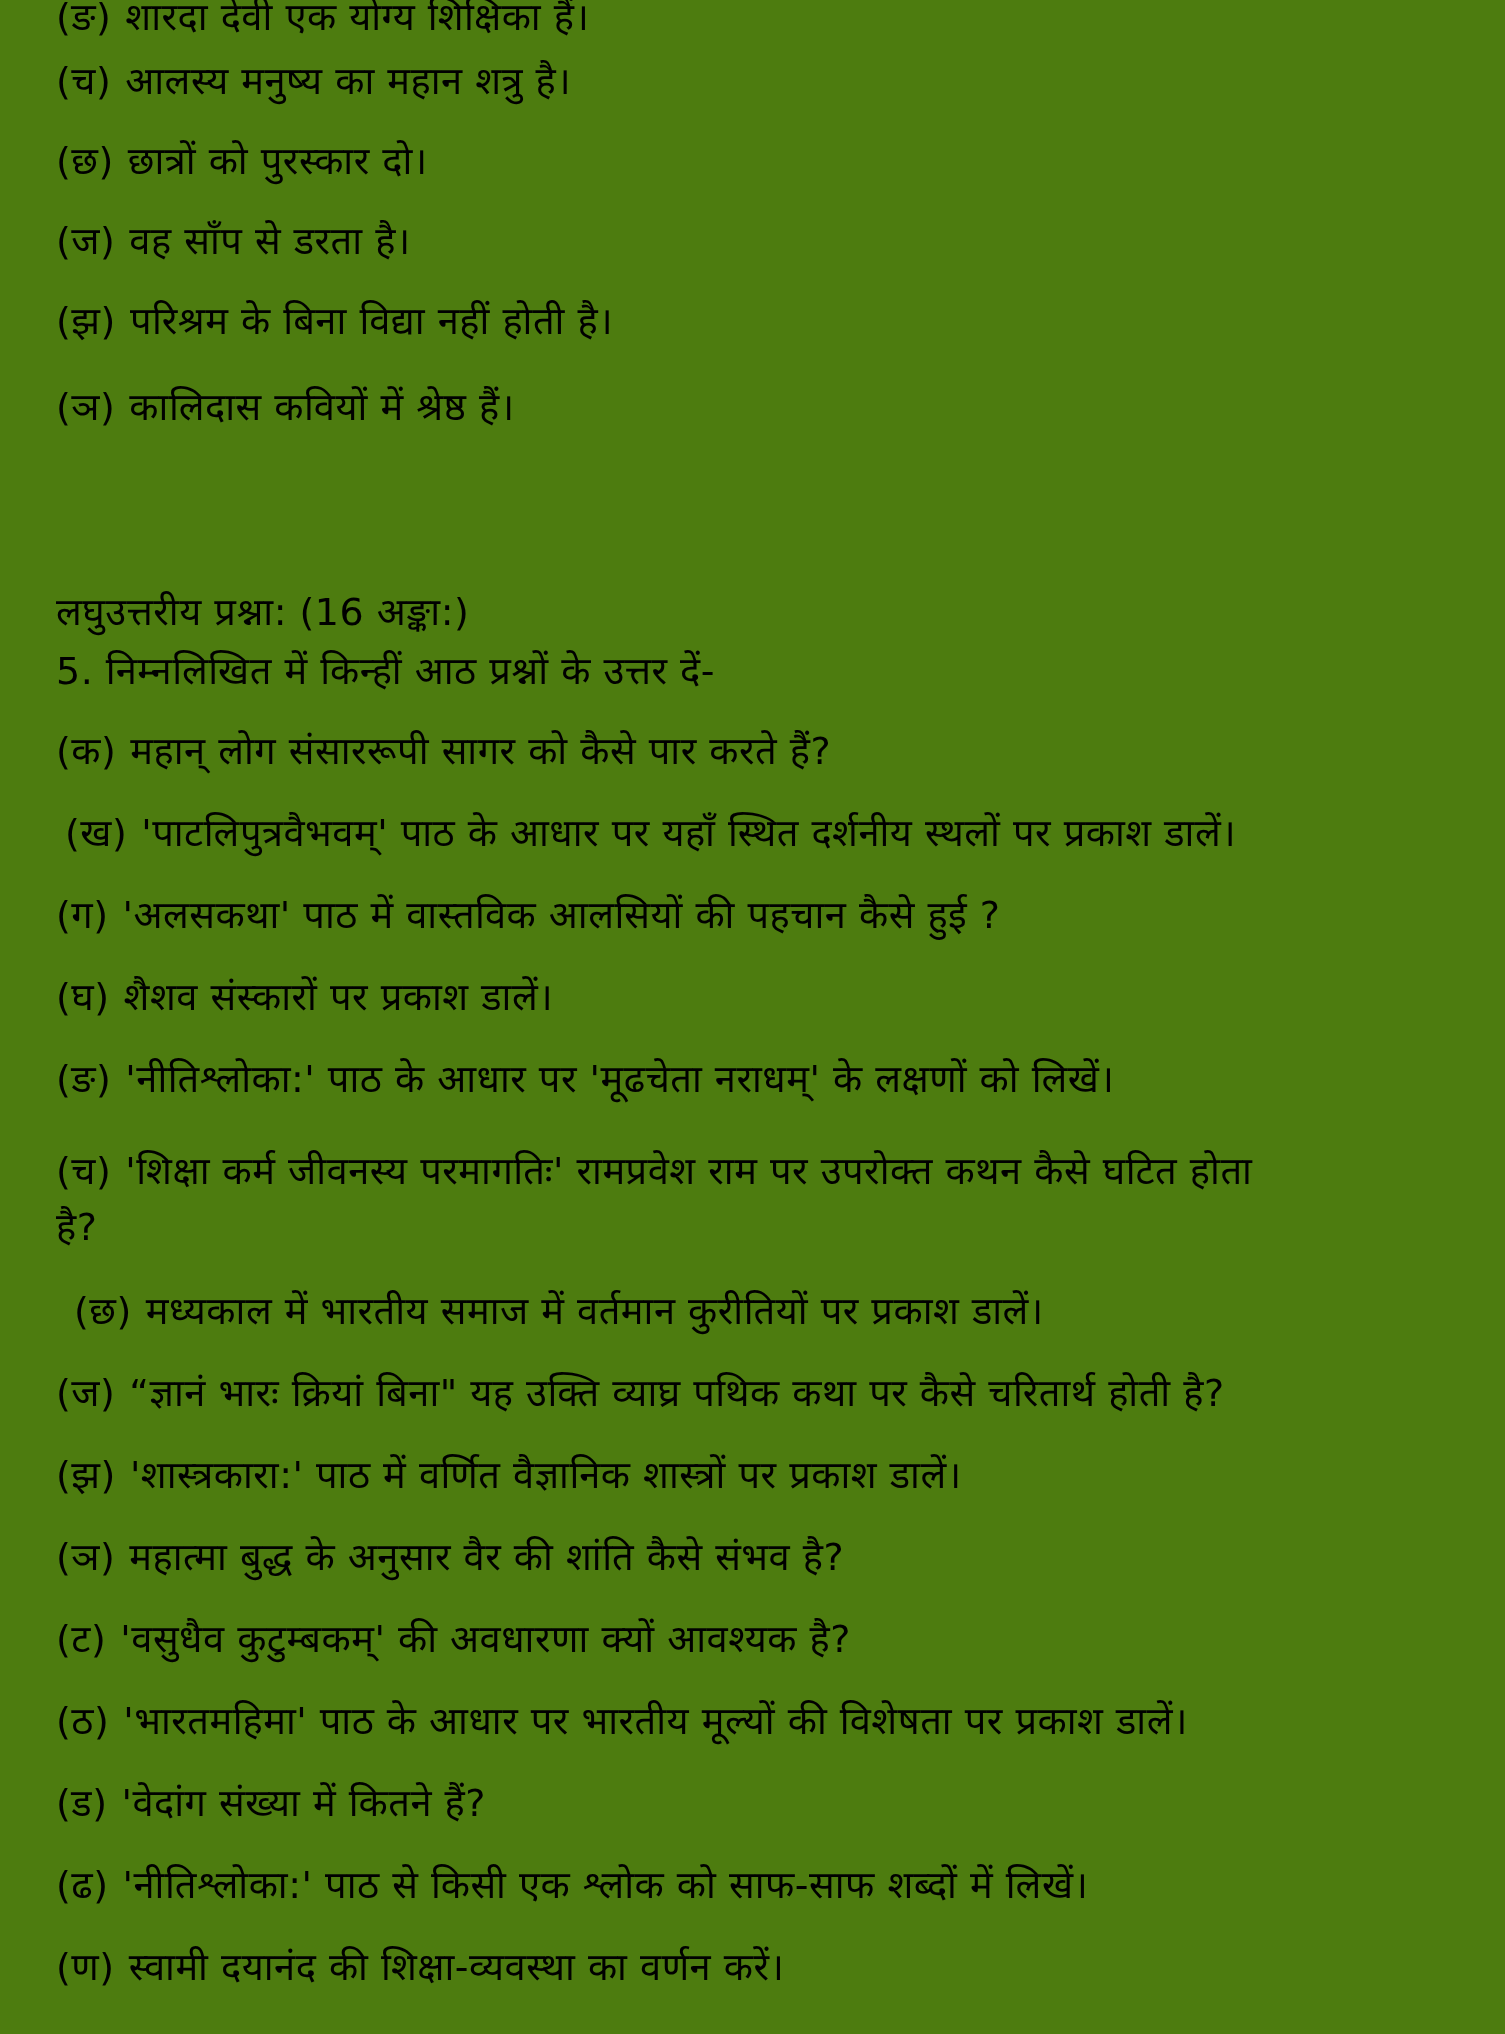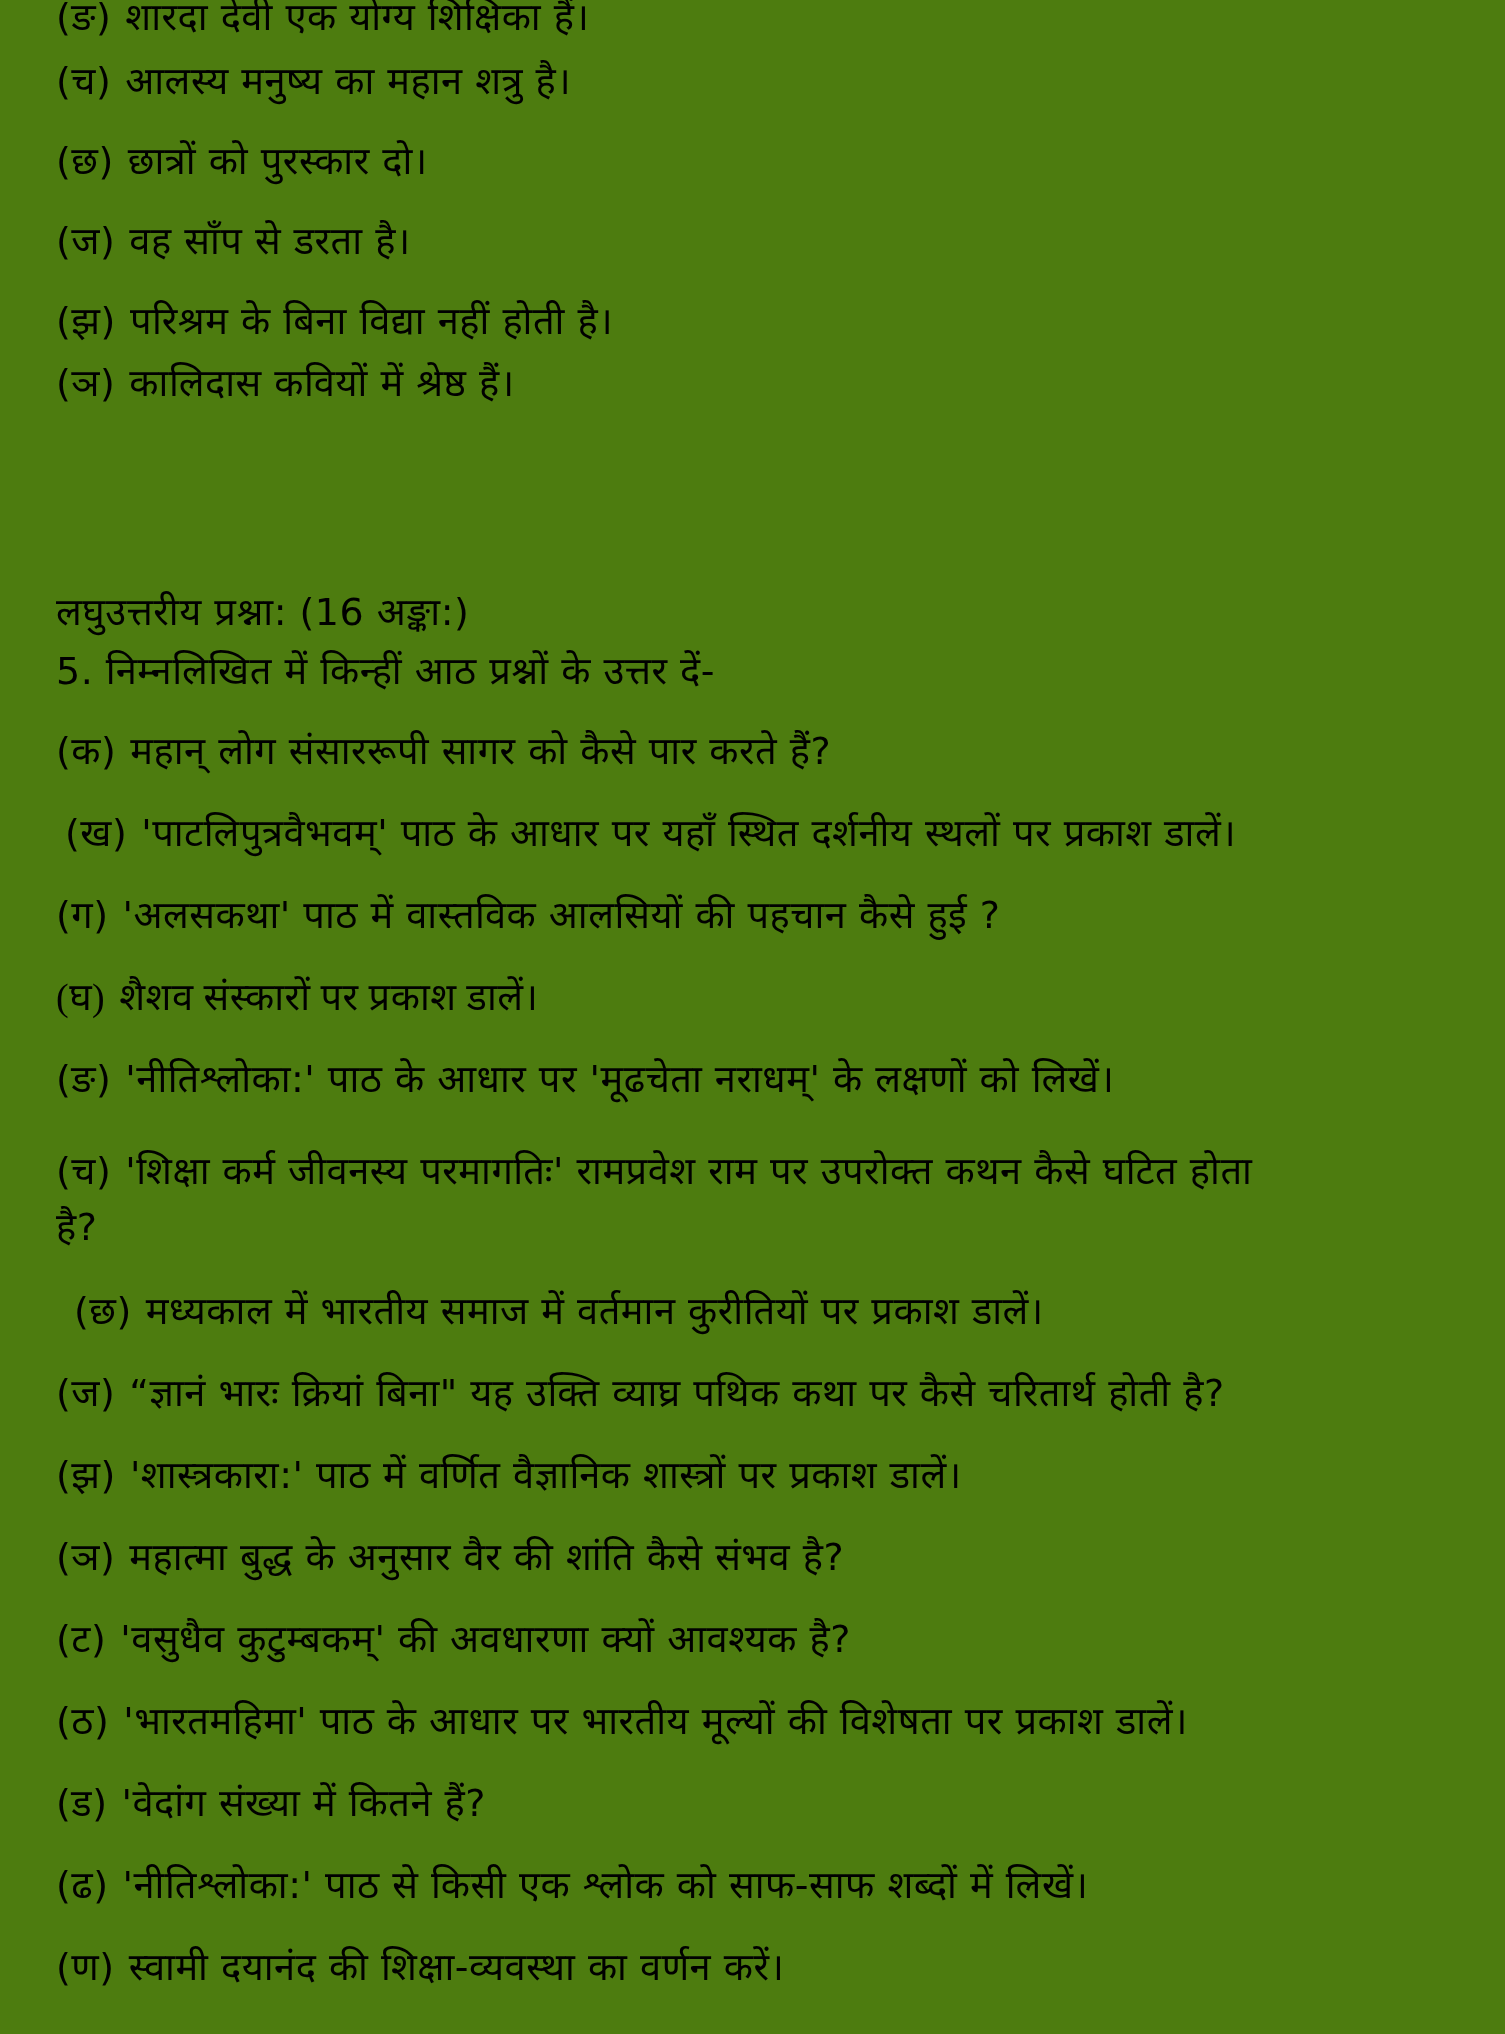--- a/index.html
+++ b/index.html
@@ -49,37 +49,37 @@
   </div>
   <div class="line" style="top:138px;">
     <span class="marker">(छ)</span><span>छात्रों को पुरस्कार दो।</span>
   </div>
   <div class="line" style="top:218px;text-align:right;">
     <span class="marker">(ज)</span><span>वह साँप से डरता है।</span>
   </div>
   <div class="line" style="top:298px;">
     <span class="marker">(झ)</span><span>परिश्रम के बिना विद्या नहीं होती है।</span>
   </div>
-  <div class="line" style="top:360px;text-align:right;">
+  <div class="line" style="top:384px;text-align:right;">
     <span class="marker">(ञ)</span><span>कालिदास कवियों में श्रेष्ठ हैं।</span>
   </div>
 
   <div class="line" style="top:589px;">लघुउत्तरीय प्रश्ना: (16 अङ्का:)</div>
   <div class="line" style="top:648px;">5. निम्नलिखित में किन्हीं आठ प्रश्नों के उत्तर दें-</div>
 
   <div class="line" style="top:728px;">
     <span class="marker">(क)</span><span>महान् लोग संसाररूपी सागर को कैसे पार करते हैं?</span>
   </div>
   <div class="line" style="top:810px;margin-left:9px;">
     <span class="marker">(ख)</span><span>'पाटलिपुत्रवैभवम्' पाठ के आधार पर यहाँ स्थित दर्शनीय स्थलों पर प्रकाश डालें।</span>
   </div>
   <div class="line" style="top:892px;">
     <span class="marker">(ग)</span><span>'अलसकथा' पाठ में वास्तविक आलसियों की पहचान कैसे हुई ?</span>
   </div>
-  <div class="line" style="top:974px;font-family:Liberation Serif, serif;">
+  <div class="line" style="top:974px;">
     <span class="marker">(घ)</span><span>शैशव संस्कारों पर प्रकाश डालें।</span>
   </div>
   <div class="line" style="top:1056px;">
     <span class="marker">(ङ)</span><span>'नीतिश्लोका:' पाठ के आधार पर 'मूढचेता नराधम्' के लक्षणों को लिखें।</span>
   </div>
   <div class="line" style="top:1148px;">
     <span class="marker">(च)</span><span>'शिक्षा कर्म जीवनस्य परमागतिः' रामप्रवेश राम पर उपरोक्त कथन कैसे घटित होता</span>
   </div>
   <div class="line" style="top:1204px;">है?</div>
   <div class="line" style="top:1288px;margin-left:18px;">

